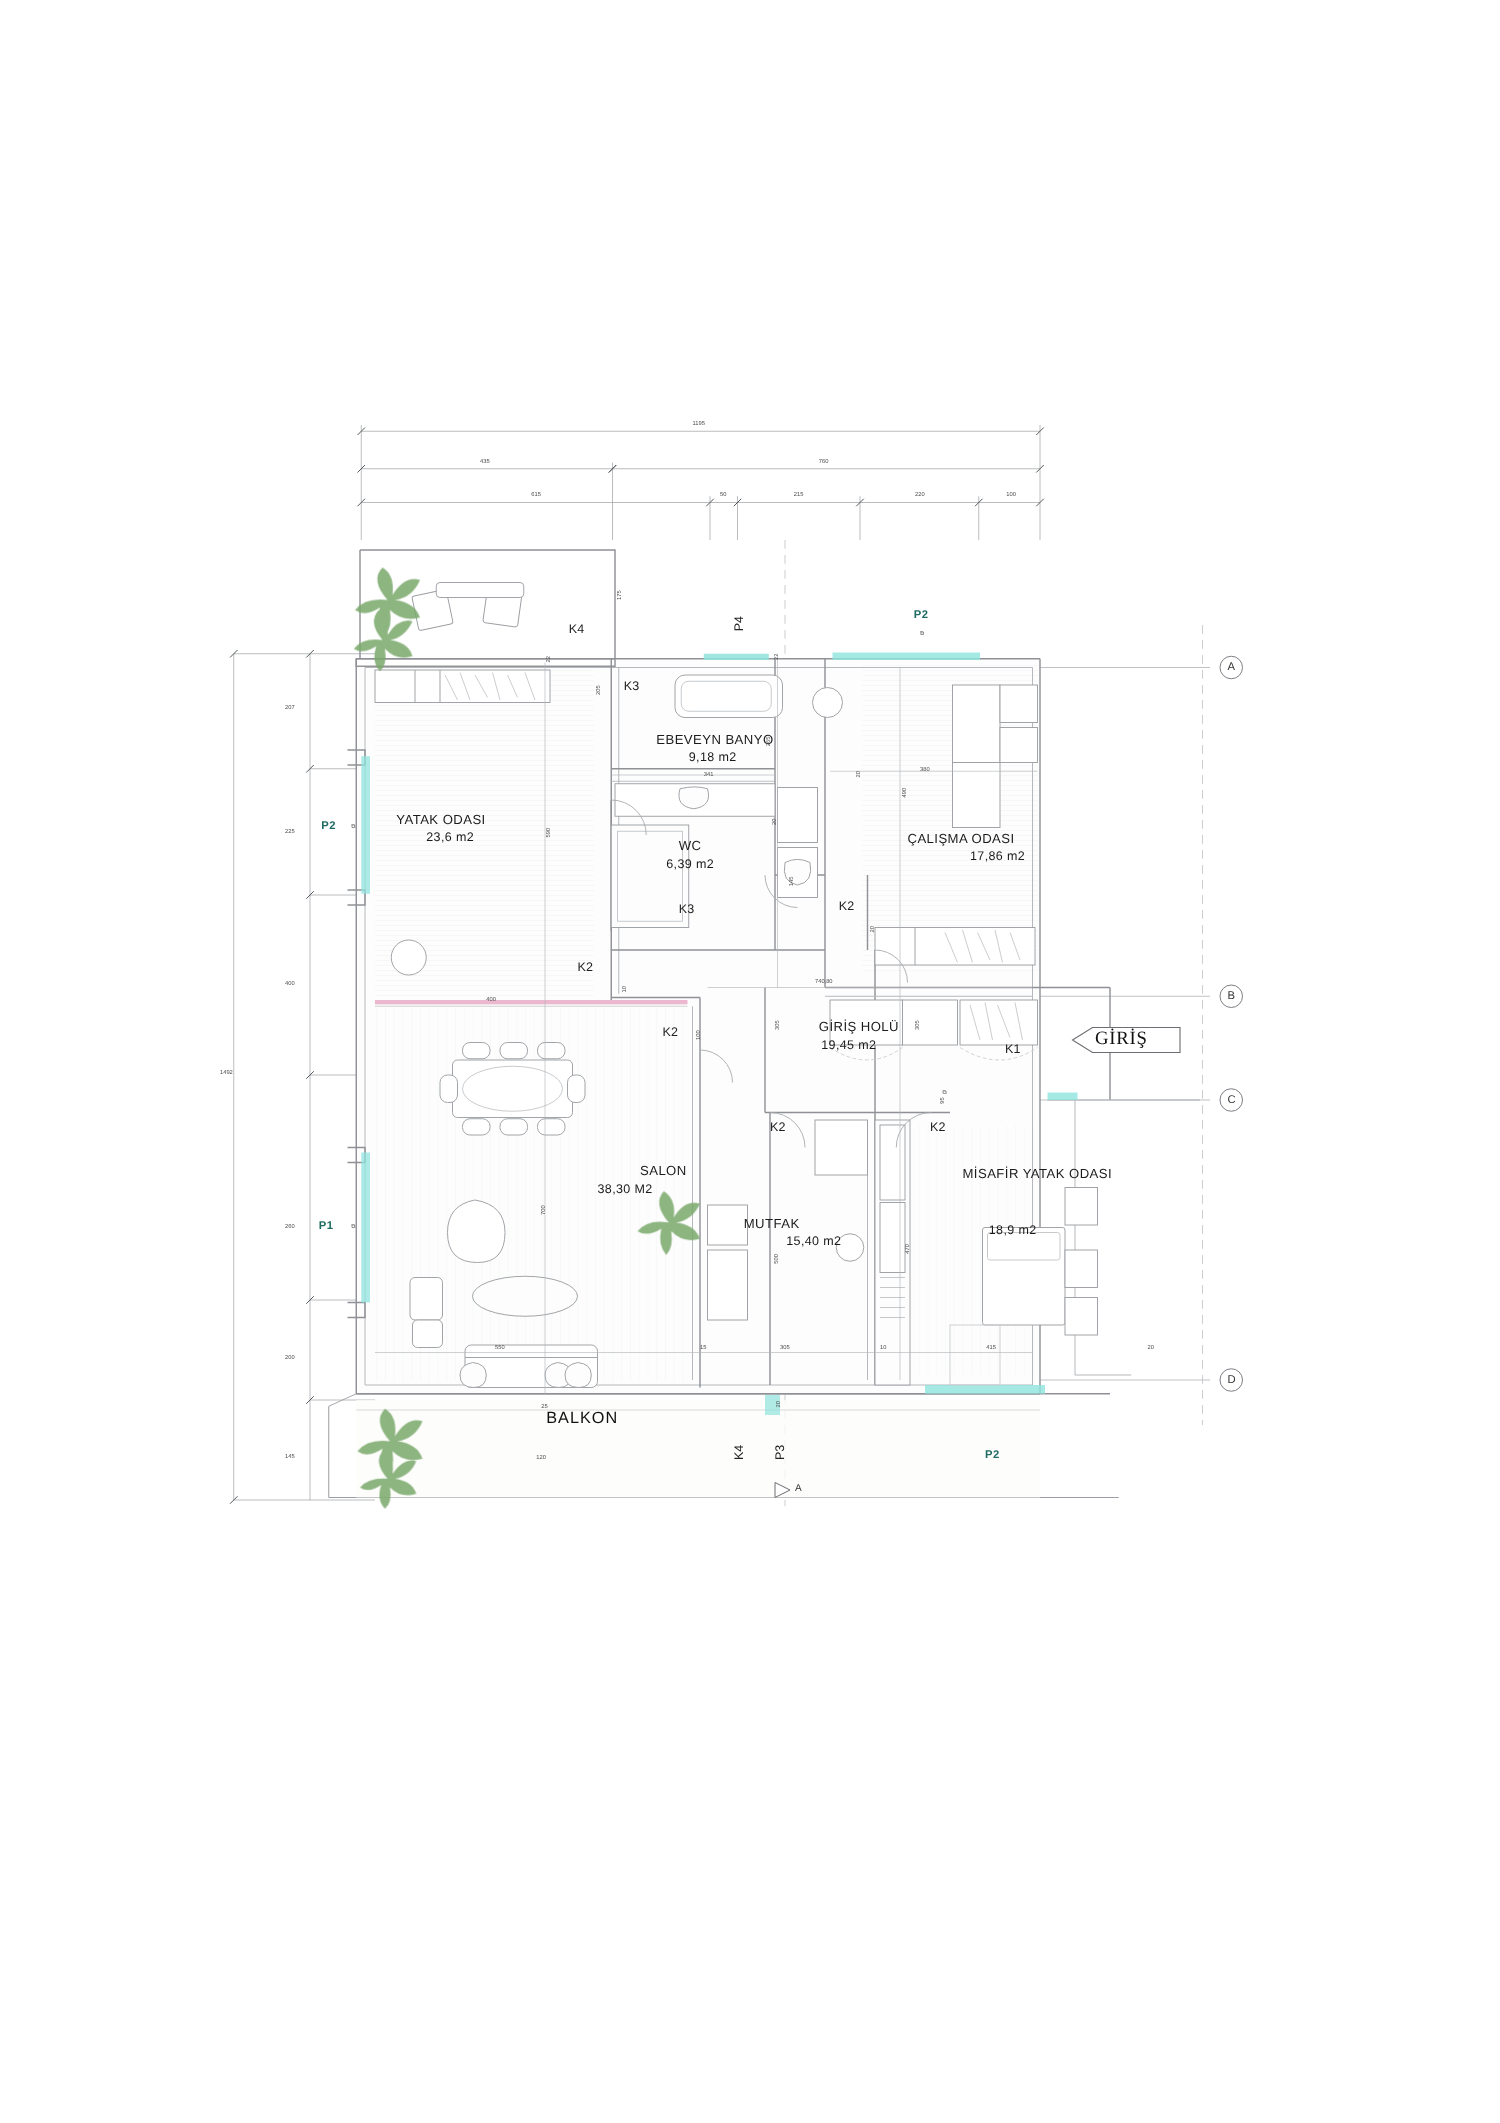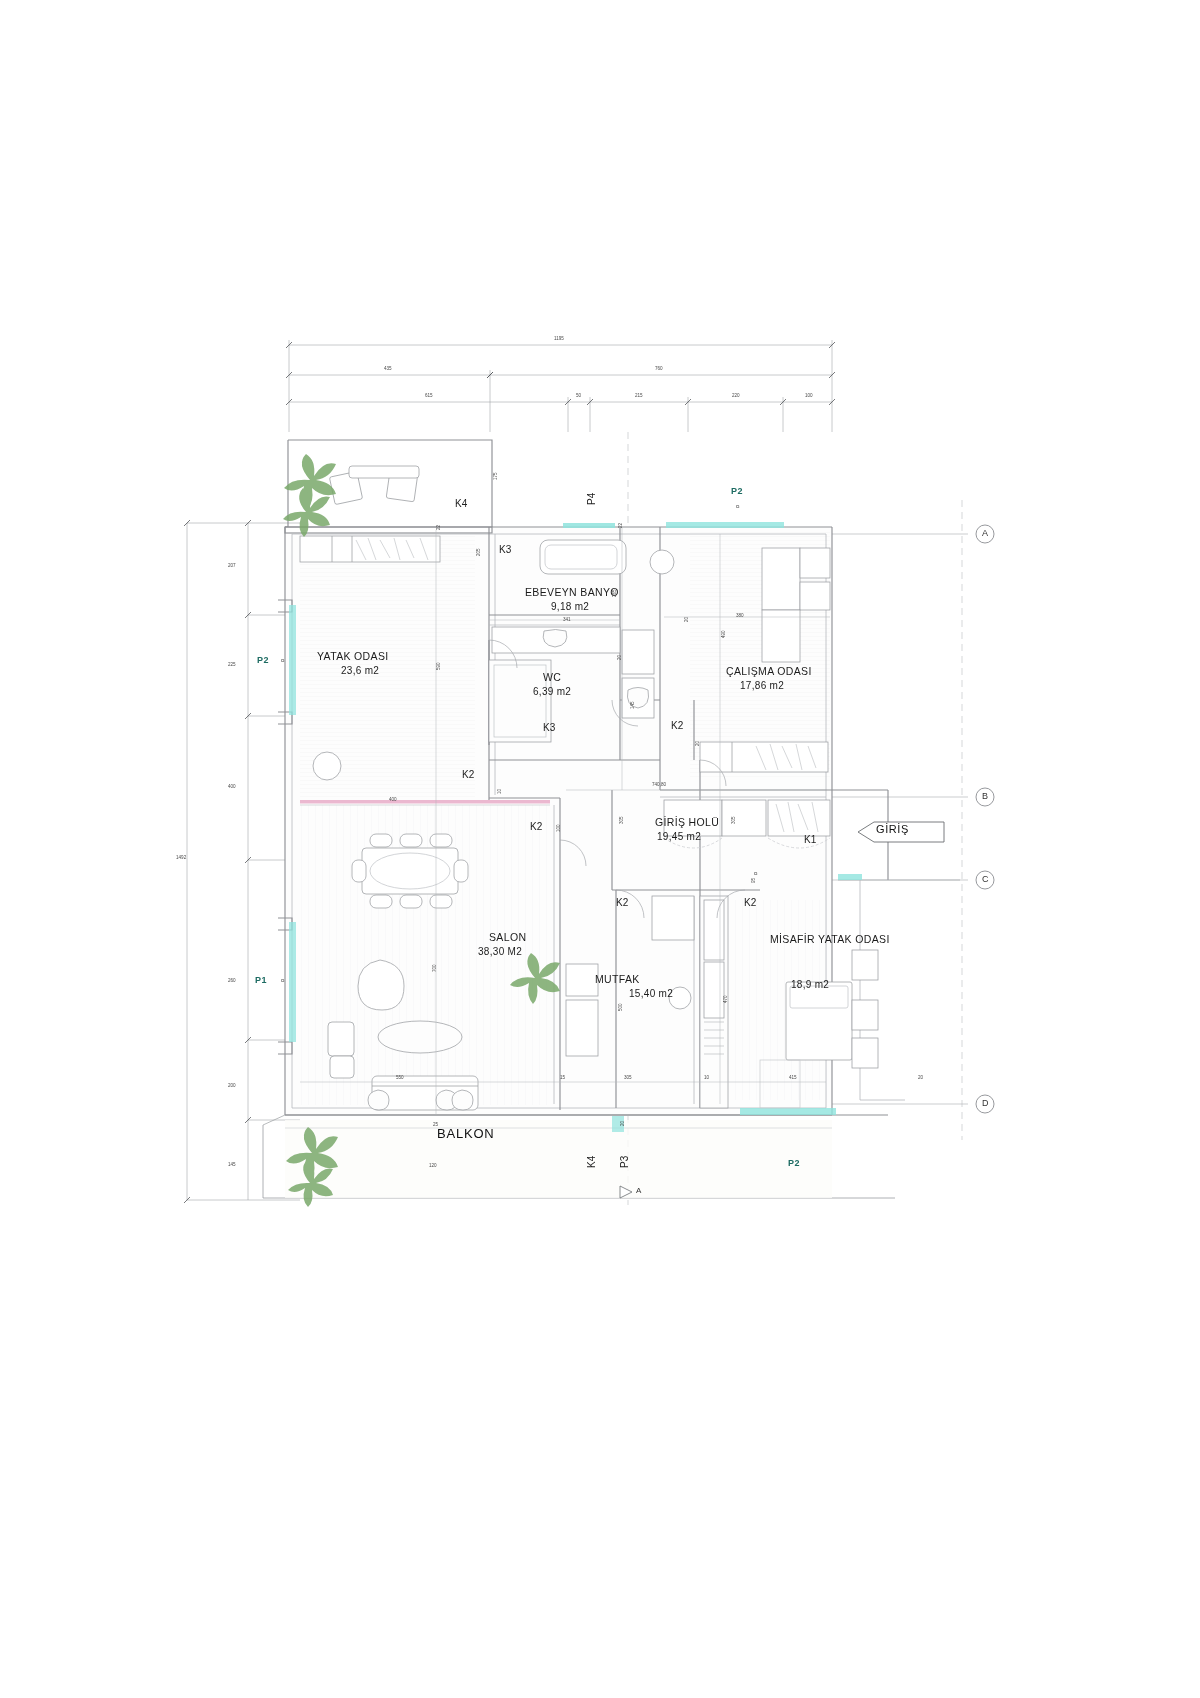--- a/index.html
+++ b/index.html
@@ -5,21 +5,21 @@
   html,body{margin:0;padding:0;background:#ffffff;}
   body{width:1200px;height:1698px;position:relative;font-family:"Liberation Sans",sans-serif;color:#1a1a1a;overflow:hidden;}
   #plan{position:absolute;left:0;top:0;width:1200px;height:1698px;}
   .txt{position:absolute;white-space:nowrap;}
   .room-name{font-size:10.5px;letter-spacing:.35px;color:#1b1b1b;}
   .room-area{font-size:10px;letter-spacing:.3px;color:#1b1b1b;}
   .code{font-size:10px;color:#222;letter-spacing:.2px;}
   .dim{font-size:4.6px;color:#4a4a4a;letter-spacing:0;}
   .dim-v{font-size:4.6px;color:#4a4a4a;transform:rotate(-90deg);transform-origin:left top;}
   .pcode{font-size:9px;font-weight:bold;color:#1d6b62;letter-spacing:.4px;}
-  .giris-lbl{font-size:11px;letter-spacing:.6px;color:#111;}
+  .giris-lbl{font-size:15px;letter-spacing:.6px;color:#111;font-family:Liberation Serif, serif;}
   .balkon-lbl{font-size:13px;letter-spacing:.8px;color:#111;}
   .axis-lbl{font-size:9px;color:#333;}
   .secA{font-size:8px;color:#333;}
   .vcode{font-size:10px;color:#222;transform:rotate(-90deg);transform-origin:left top;}
 </style>
 </head>
 <body>
 
 <svg id="plan" viewBox="0 0 1200 1698">
   <defs>
@@ -336,26 +336,26 @@
   <div class="txt room-name" style="left:317px;top:650px;text-align:right;">YATAK ODASI</div>
   <div class="txt room-area" style="left:341px;top:665px;">23,6  m2</div>
 
   <div class="txt room-name" style="left:525px;top:586px;">EBEVEYN BANYO</div>
   <div class="txt room-area" style="left:541px;top:601px;margin-left:10px;">9,18  m2</div>
 
   <div class="txt room-name" style="left:543px;top:671px;">WC</div>
   <div class="txt room-area" style="left:533px;top:686px;">6,39 m2</div>
 
   <div class="txt room-name" style="left:726px;top:665px;">ÇALIŞMA ODASI</div>
-  <div class="txt room-area" style="left:740px;top:680px;">17,86 m2</div>
+  <div class="txt room-area" style="left:776px;top:680px;">17,86 m2</div>
 
   <div class="txt room-name" style="left:655px;top:816px;">GİRİŞ HOLÜ</div>
   <div class="txt room-area" style="left:657px;top:831px;">19,45 m2</div>
 
-  <div class="txt room-name" style="left:489px;top:931px;">SALON</div>
+  <div class="txt room-name" style="left:512px;top:931px;">SALON</div>
   <div class="txt room-area" style="left:478px;top:946px;">38,30 M2</div>
 
   <div class="txt room-name" style="left:595px;top:973px;">MUTFAK</div>
   <div class="txt room-area" style="left:629px;top:988px;">15,40 m2</div>
 
   <div class="txt room-name" style="left:770px;top:933px;">MİSAFİR YATAK ODASI</div>
   <div class="txt room-area" style="left:791px;top:949px;margin-top:30px;">18,9 m2</div>
 
   <div class="txt balkon-lbl" style="left:437px;top:1126px;">BALKON</div>
   <div class="txt giris-lbl" style="left:876px;top:823px;">GİRİŞ</div>

